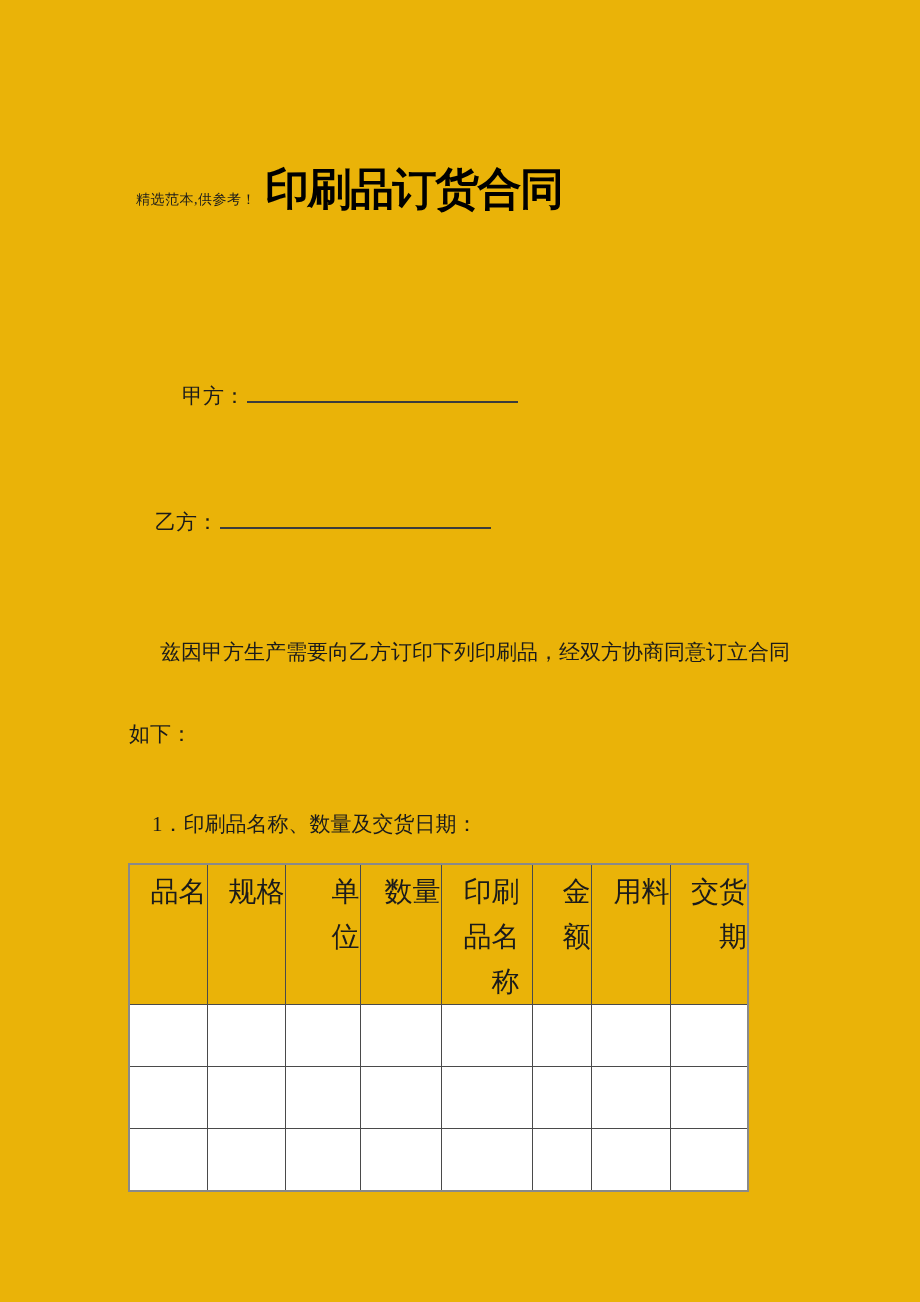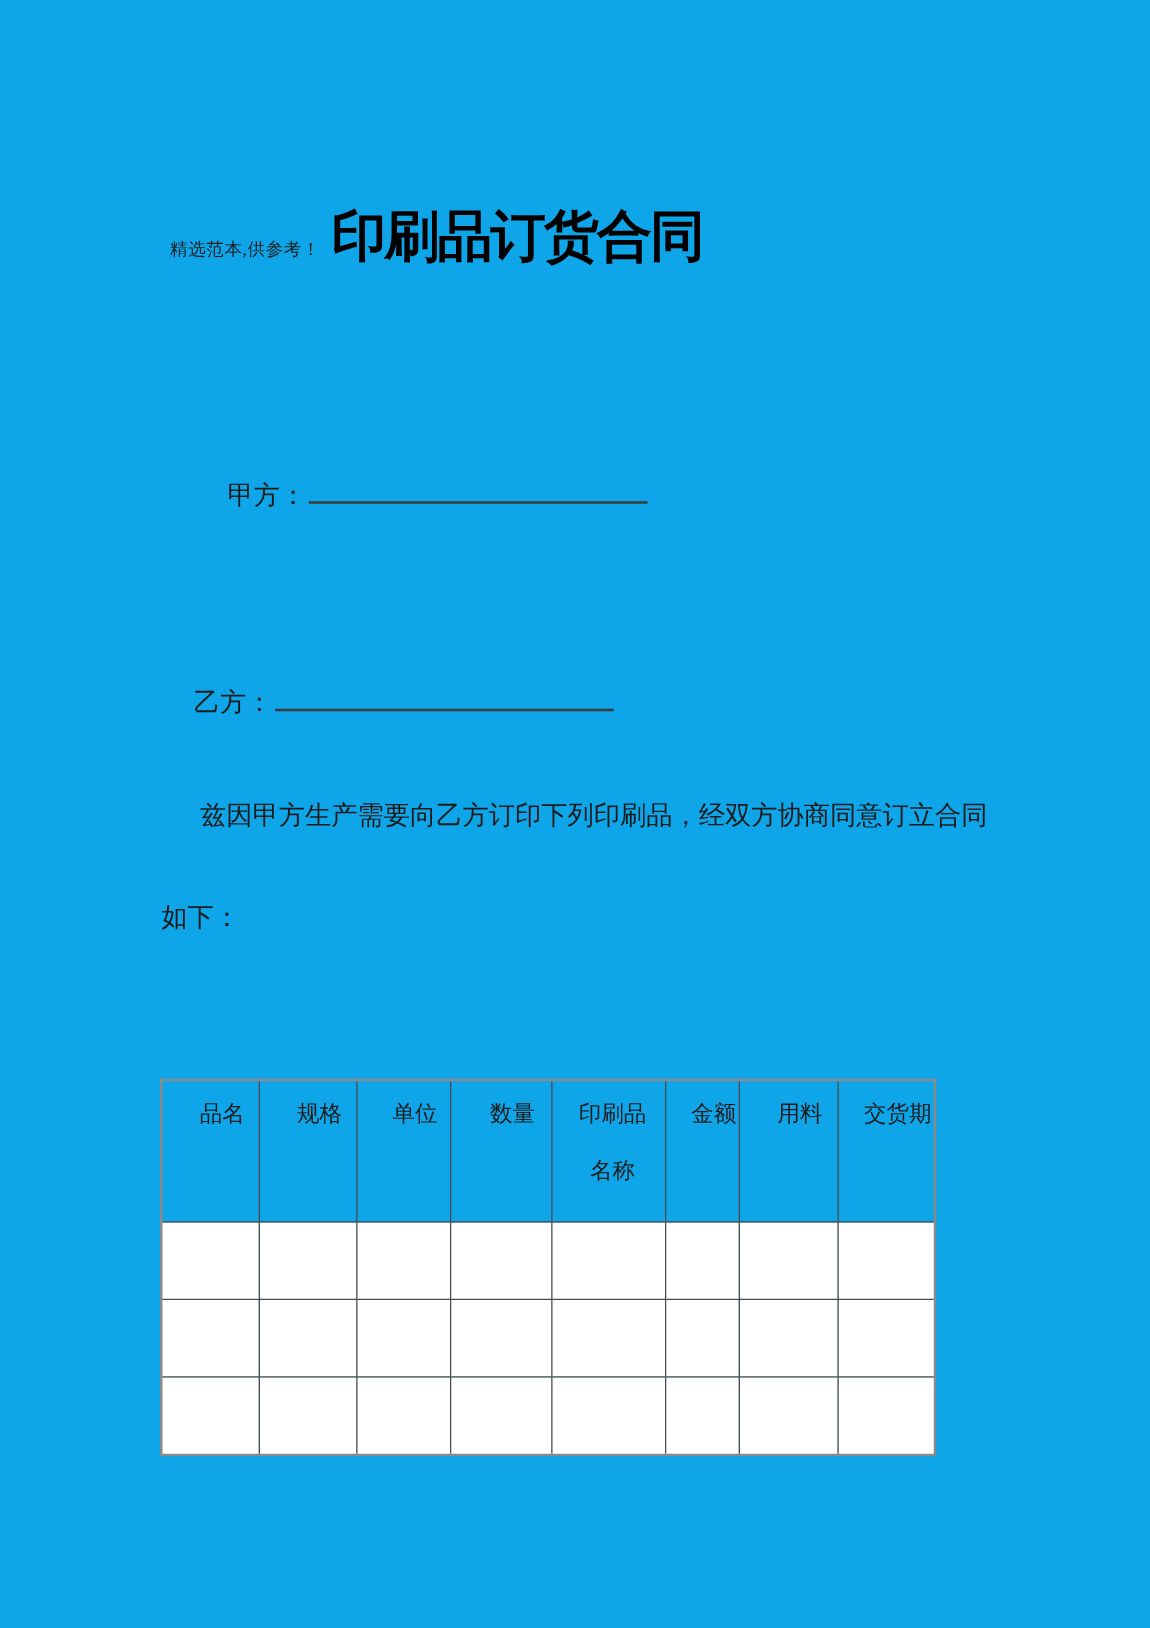--- a/index.html
+++ b/index.html
@@ -1,49 +1,49 @@
 <!DOCTYPE html>
 <html><head>
 <meta charset="utf-8">
 <style>
   html,body{margin:0;padding:0;background:#ffffff;}
   .page{
-    position:relative;width:920px;height:1302px;background:#0ea5e9;overflow:hidden;
+    position:relative;width:920px;height:1302px;background:#eab308;overflow:hidden;
     color:#1b1b1b;font-family:"Liberation Serif","DejaVu Serif",serif;
   }
   
   .header-line{position:absolute;left:136px;top:160px;white-space:nowrap;}
   .doc-note{font-size:14px;letter-spacing:.5px;color:#1b1b1b;}
   .doc-title{
     font-size:44px;font-weight:bold;letter-spacing:-1.5px;margin-left:9px;
     font-family:"Liberation Sans","DejaVu Sans",sans-serif;color:#000;
   }
   
   .party-row{position:absolute;left:155px;font-size:21px;white-space:nowrap;}
   .party-row.a{top:382px;margin-left:27px;}
-  .party-row.b{top:508px;margin-top:40px;}
+  .party-row.b{top:508px;}
   .fill-line{
     display:inline-block;height:3px;width:271px;margin-left:2px;
     border-bottom:2px solid #3c3c3c;
   }
   
   .para-line{position:absolute;font-size:21px;white-space:nowrap;}
   .intro-1{left:160px;top:638px;text-align:right;}
   .intro-2{left:129px;top:720px;}
   .sec-heading{left:152px;top:810px;}
   
   .doc-table{
     position:absolute;left:128px;top:863px;
     border-collapse:collapse;table-layout:fixed;
     border:2px solid #8a8a8a;
   }
   .doc-table th,.doc-table td{border:1.5px solid #4a4a4a;padding:0;}
   .doc-table thead th{
-    height:108px;vertical-align:top;text-align:center;font-weight:normal;
-    font-size:18px;line-height:45px;padding:4px 0 0 19px;color:#1b1b1b;
+    height:108px;vertical-align:top;text-align:right;font-weight:normal;
+    font-size:28px;line-height:45px;padding:4px 0 0 19px;color:#1b1b1b;
   }
   .doc-table thead th.wrap-narrow{padding-right:12px;}
   .doc-table tbody td{height:61px;background:#ffffff;}
 </style>
 </head>
 <body>
 
 <div class="page">
 
   <div class="header-line">
@@ -54,20 +54,21 @@
     <span>甲方：</span><span class="fill-line"></span>
   </div>
 
   <div class="party-row b">
     <span>乙方：</span><span class="fill-line"></span>
   </div>
 
   <div class="para-line intro-1">兹因甲方生产需要向乙方订印下列印刷品，经双方协商同意订立合同</div>
   <div class="para-line intro-2">如下：</div>
 
+  <div class="para-line sec-heading">1．印刷品名称、数量及交货日期：</div>
 
   <table class="doc-table">
     <colgroup>
       <col style="width:78px">
         <col style="width:78px">
         <col style="width:75px">
         <col style="width:81px">
       <col style="width:91px">
         <col style="width:59px">
         <col style="width:79px">

